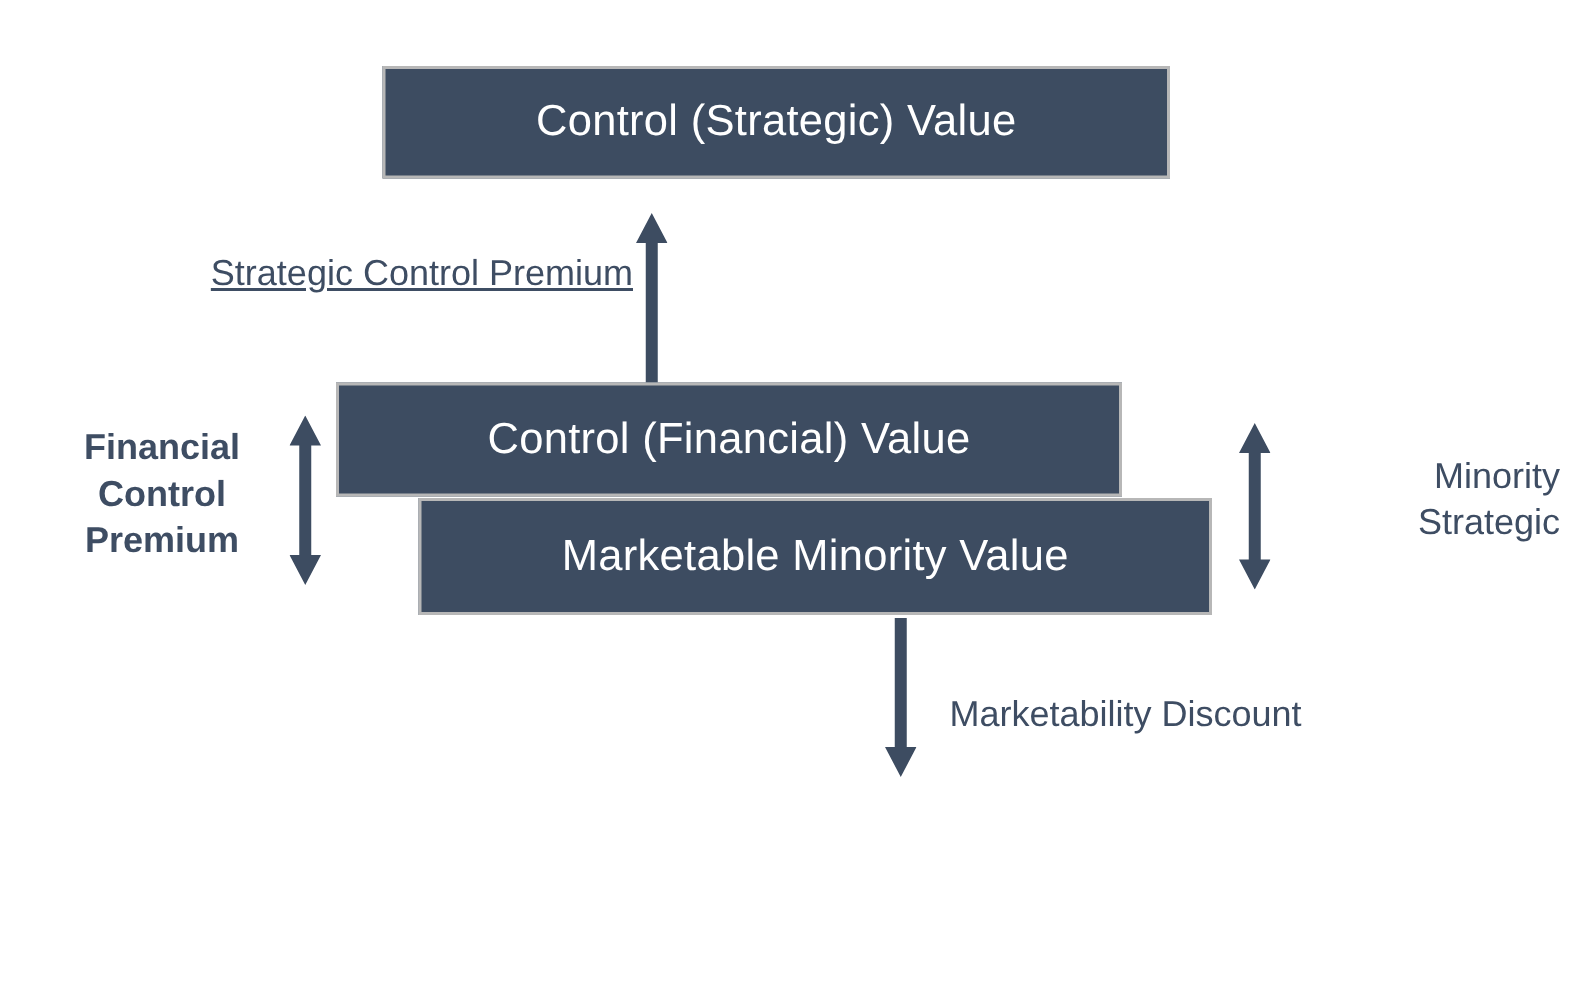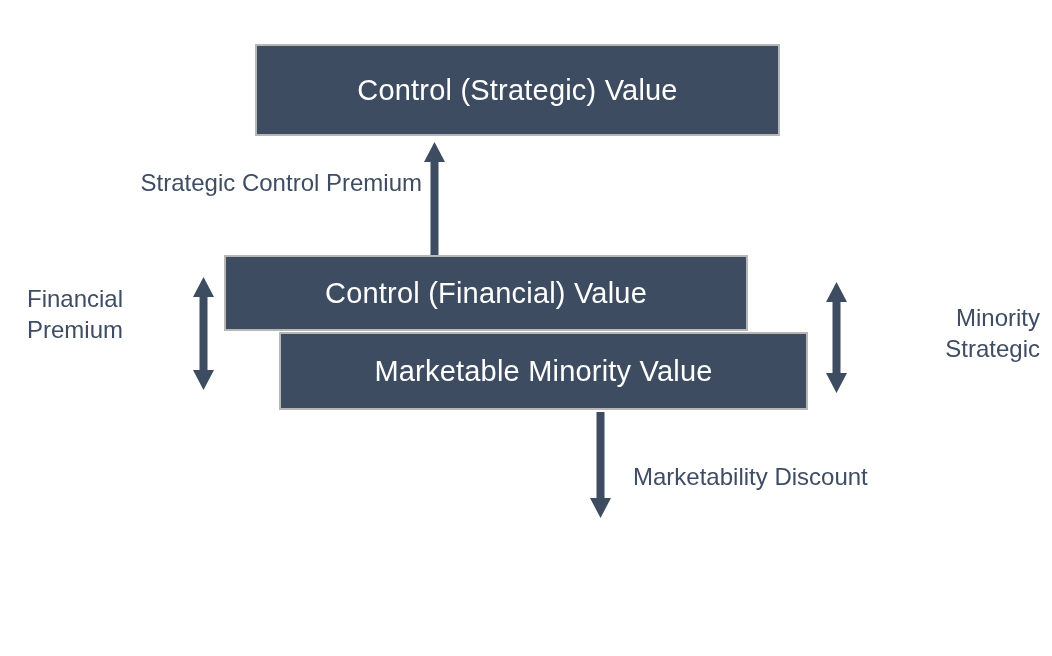--- a/index.html
+++ b/index.html
@@ -25,45 +25,46 @@
     background: var(--box-fill);
     border: 2px solid var(--box-border);
     color: var(--box-text);
     display: flex;
     align-items: center;
     justify-content: center;
     font-size: 29px;
     letter-spacing: 0.2px;
     text-align: center;
   }
-  .box-strategic      { left: 255px; top:  44px; width: 525px; height: 92px; }
+  .box-strategic      { left: 255px; top:  44px; width: 525px; height: 75px; }
   .box-financial      { left: 224px; top: 255px; width: 524px; height: 76px; }
   .box-marketable     { left: 279px; top: 332px; width: 529px; height: 78px; }
   .box-nonmarketable  { left: 250px; top: 532px; width: 528px; height: 77px; }
 
   .arrow { position: absolute; }
   .arrow-strategic    { left: 424px; top: 142px; }
   .arrow-financial    { left: 193px; top: 277px; }
   .arrow-minority     { left: 826px; top: 282px; }
   .arrow-marketability{ left: 590px; top: 412px; }
 
   .side-label {
     position: absolute;
     color: var(--label-text);
     font-size: 24px;
     line-height: 31px;
     white-space: nowrap;
   }
   .label-strategic-premium {
     left: 40px; top: 168px; width: 382px;
-    text-align: right; line-height: 30px;
+    text-align: right; line-height: 30px; text-decoration: underline;
   }
   .label-financial-premium {
-    left: 27px; top: 283px; width: 140px;
-    text-align: left;
+    left: 38px; top: 283px; width: 140px;
+    text-align: center;
+    font-weight: bold;
   }
   .label-minority-discount {
     left: 880px; top: 302px; width: 160px;
     text-align: right;
   }
   .label-marketability-discount {
     left: 633px; top: 462px; width: 320px;
     text-align: left; line-height: 30px;
   }
 </style>
@@ -98,20 +99,21 @@
   </svg>
 
   <svg class="arrow arrow-marketability" width="21" height="106" viewBox="0 0 21 106">
     <polygon points="10.5,106 0,86 6.5,86 6.5,0 14.5,0 14.5,86 21,86" fill="#3D4C61"></polygon>
   </svg>
 
   <div class="side-label label-strategic-premium">Strategic Control Premium</div>
 
   <div class="side-label label-financial-premium">
     <div>Financial</div>
+    <div>Control</div>
     <div>Premium</div>
   </div>
 
   <div class="side-label label-minority-discount">
     <div>Minority</div>
     <div>Strategic</div>
   </div>
 
   <div class="side-label label-marketability-discount">Marketability Discount</div>
 

